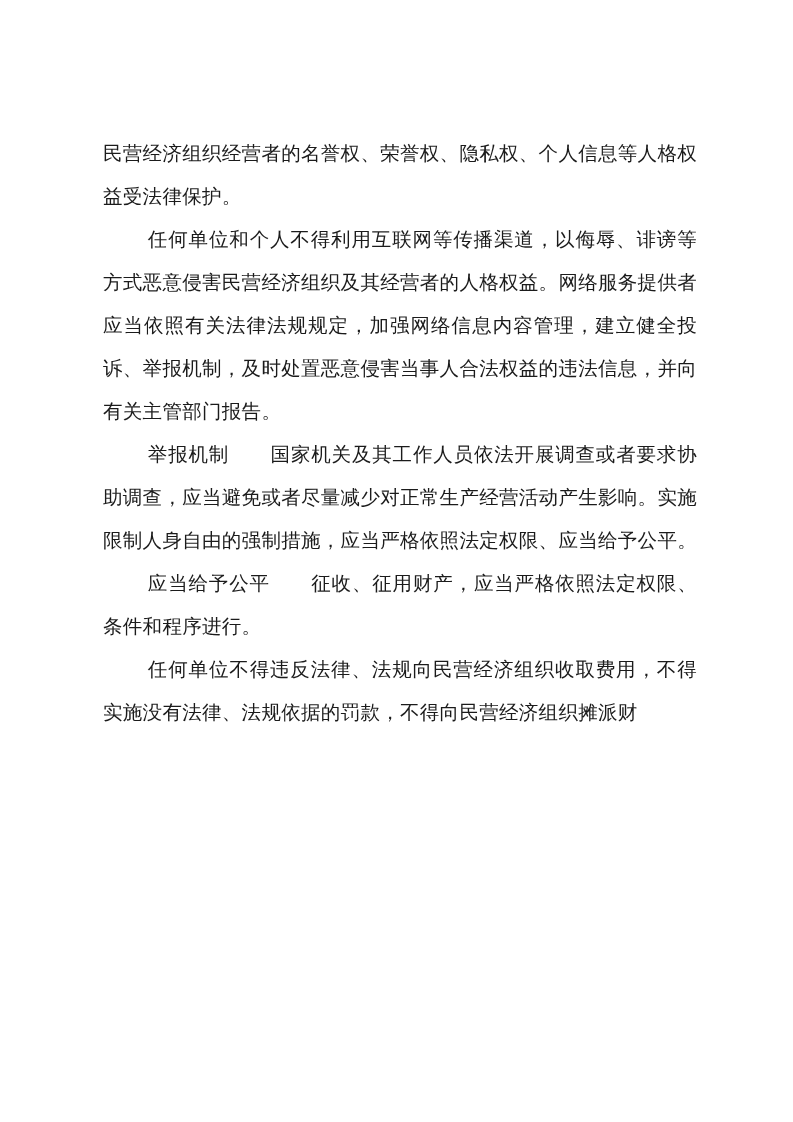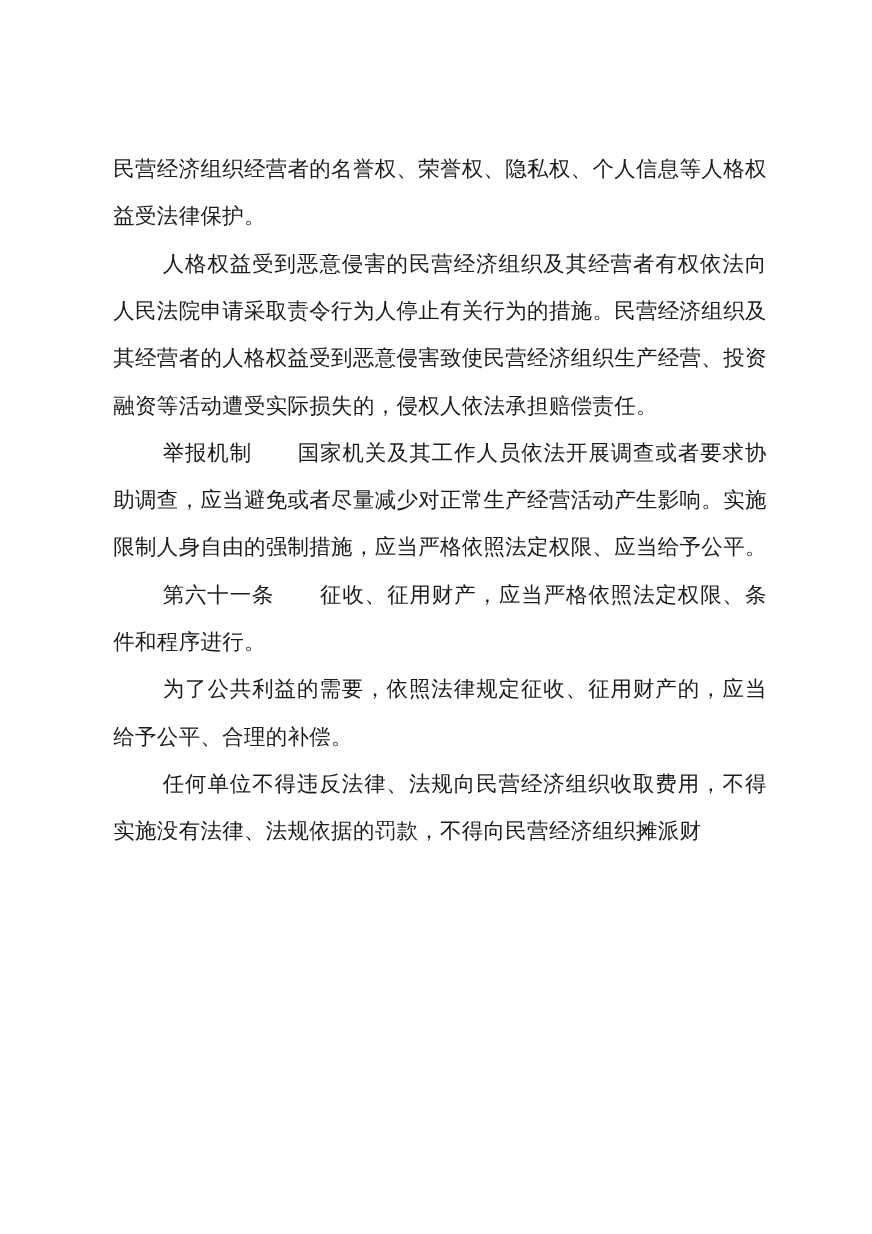--- a/index.html
+++ b/index.html
@@ -43,25 +43,24 @@
   }
 </style>
 </head>
 <body>
 
 <div id="page">
   <div id="doc-body">
 
     <p class="para">民营经济组织经营者的名誉权、荣誉权、隐私权、个人信息等人格权益受法律保护。</p>
 
+    <p class="para indent">任何单位和个人不得利用互联网等传播渠道，以侮辱、诽谤等方式恶意侵害民营经济组织及其经营者的人格权益。网络服务提供者应当依照有关法律法规规定，加强网络信息内容管理，建立健全投诉、举报机制，及时处置恶意侵害当事人合法权益的违法信息，并向有关主管部门报告。</p>
 
-    <p class="para indent">人格权益受到恶意侵害的民营经济组织及其经营者有权依法向人民法院申请采取责令行为人停止有关行为的措施。民营经济组织及其经营者的人格权益受到恶意侵害致使民营经济组织生产经营、投资融资等活动遭受实际损失的，侵权人依法承担赔偿责任。</p>
 
     <p class="para indent"><span>举报机制</span><span class="gap"></span><span>国家机关及其工作人员依法开展调查或者要求协助调查，应当避免或者尽量减少对正常生产经营活动产生影响。实施限制人身自由的强制措施，应当严格依照法定权限、应当给予公平。</span></p>
 
-    <p class="para indent"><span>第六十一条</span><span class="gap"></span><span>征收、征用财产，应当严格依照法定权限、条件和程序进行。</span></p>
+    <p class="para indent"><span>应当给予公平</span><span class="gap"></span><span>征收、征用财产，应当严格依照法定权限、条件和程序进行。</span></p>
 
-    <p class="para indent">为了公共利益的需要，依照法律规定征收、征用财产的，应当给予公平、合理的补偿。</p>
 
     <p class="para indent">任何单位不得违反法律、法规向民营经济组织收取费用，不得实施没有法律、法规依据的罚款，不得向民营经济组织摊派财</p>
 
   </div>
 </div>
 
 </body></html>

